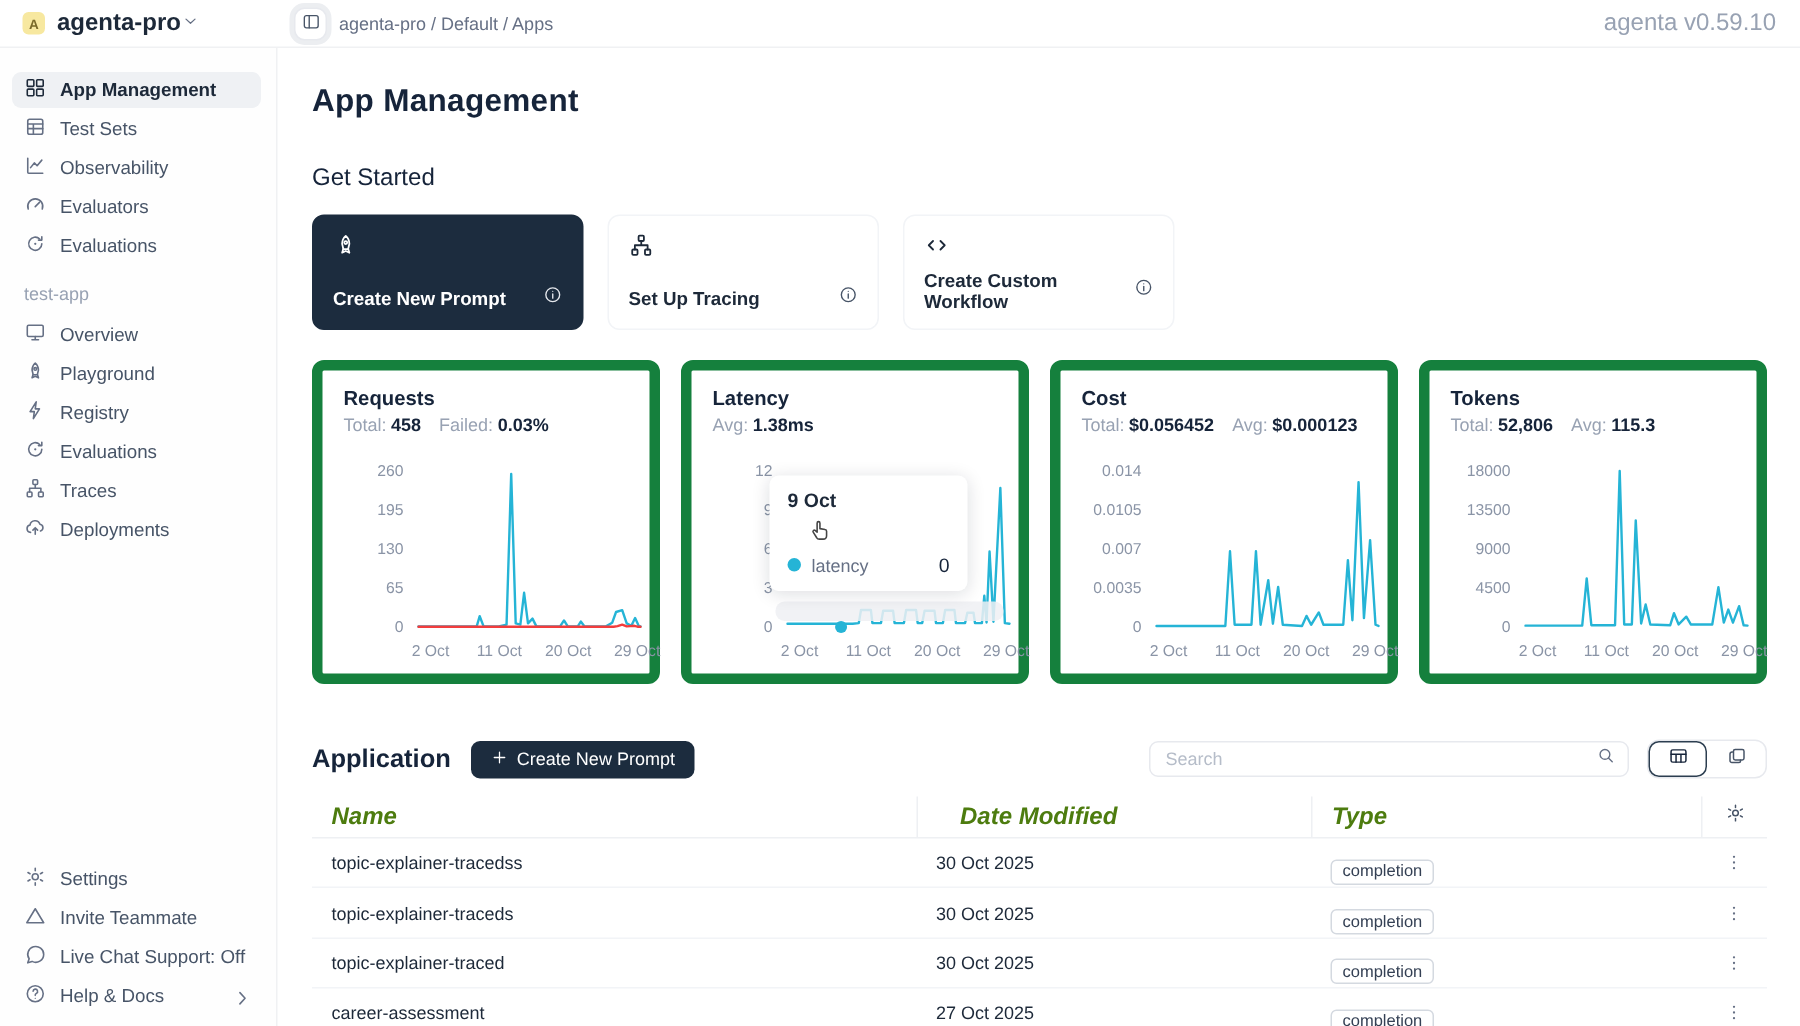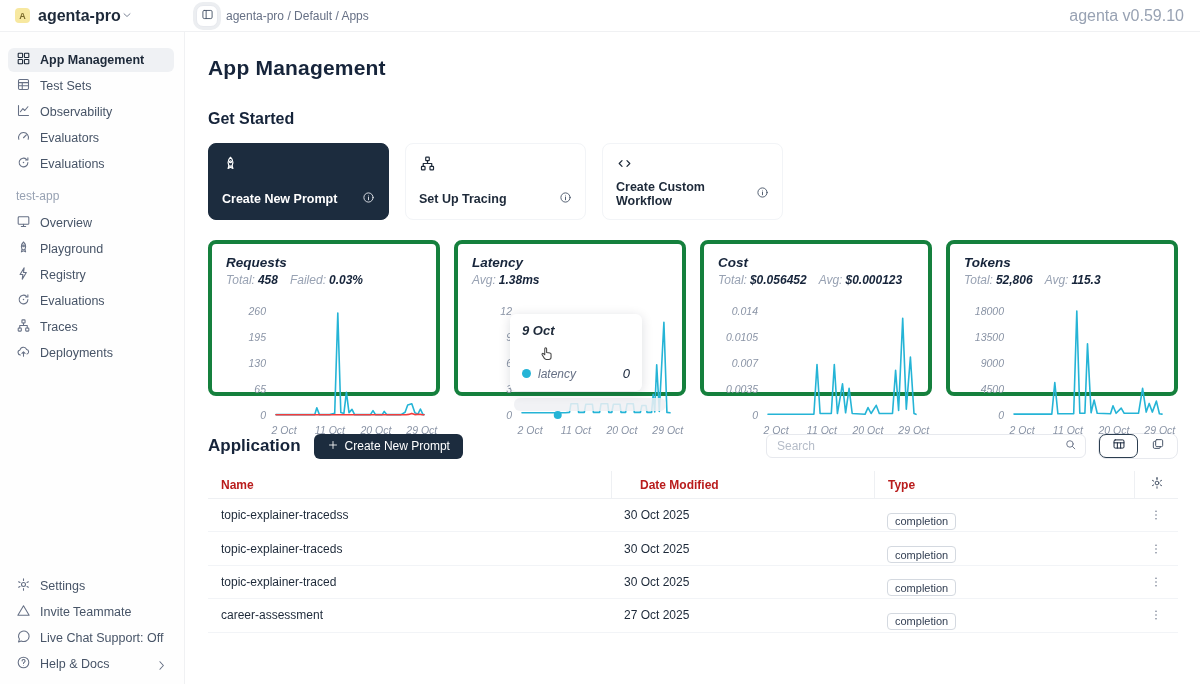--- a/index.html
+++ b/index.html
@@ -27,37 +27,37 @@
   .side-item { display:flex; align-items:center; gap:9px; height:24px; margin-bottom:2px; padding:0 8px; border-radius:6px; font-size:12.5px; color:#475467; cursor:pointer; }
   .side-item .ic { width:15px; height:15px; color:#667085; flex:0 0 15px; }
   .side-item.active { background:#eff1f4; color:#1d2939; font-weight:600; }
   .side-item.active .ic { color:#1d2939; }
   .side-item .chev { width:12px; height:12px; margin-left:auto; color:#667085; }
   .nav-section-label { font-size:12px; color:#98a2b3; margin:13px 0 8px 8px; }
   .nav-footer { position:absolute; left:8px; right:10px; bottom:6px; }
 
   
   .page-title { font-size:21px; font-weight:700; color:#16243a; letter-spacing:.2px; }
-  .section-title { font-size:16px; font-weight:700; color:#16243a; margin-top:30px; }
+  .section-title { font-size:16px; font-weight:400; color:#16243a; margin-top:30px; }
 
   
   .gs-row { display:flex; gap:16px; margin-top:15px; }
   .gs-card { width:181px; height:77px; border-radius:8px; padding:11px 13px; display:flex; flex-direction:column; justify-content:space-between; background:#fff; border:1px solid #f2f4f7; cursor:pointer; }
   .gs-card.dark { background:#1c2c3e; border-color:#1c2c3e; color:#fff; }
   .gs-card .ic { width:17px; height:17px; }
   .gs-card .gs-label-row { display:flex; align-items:center; justify-content:space-between; }
   .gs-card .gs-label { font-size:12.5px; font-weight:600; }
   .gs-card.dark .gs-label { color:#fff; }
   .gs-card:not(.dark) .gs-label { color:#1d2939; }
   .gs-card .info .ic { width:13px; height:13px; color:#475467; }
   .gs-card.dark .info .ic { color:#e4e7ec; }
 
   
   .charts-row { display:flex; gap:14px; margin-top:20px; position:relative; }
-  .chart-card { width:232px; height:156px; border:4px solid #15803d; border-radius:8px; padding:11px 14px; position:relative; background:#fff;font-style:italic; }
+  .chart-card { width:232px; height:216px; border:7px solid #15803d; border-radius:8px; padding:11px 14px; position:relative; background:#fff; }
   .chart-title { font-size:13.5px; font-weight:700; color:#16243a; }
   .chart-stats { display:flex; gap:12px; margin-top:3px; font-size:12px; }
   .chart-stats .st-label { color:#98a2b3; margin-right:3px; }
   .chart-stats .st-value { color:#16243a; font-weight:700; }
   .chart-svg { margin-top:6px; overflow:visible; }
   .tick-label { font-size:10.5px; fill:#8a94a6; }
   .cursor-band { position:absolute; left:56px; top:154px; width:152px; height:13px; background:#eef0f3; border-radius:6px; opacity:.85; }
   .chart-tooltip { position:absolute; left:52px; top:70px; width:132px; background:#fff; border-radius:6px; box-shadow:0 2px 12px rgba(16,24,40,.14); padding:9px 12px 10px; z-index:5; }
   .tt-title { font-size:13px; font-weight:600; color:#1d2939; }
   .tt-row { display:flex; align-items:center; margin-top:28px; }
@@ -76,21 +76,21 @@
   .search-box input::placeholder { color:#b6bdc9; }
   .search-box .ic { width:13px; height:13px; color:#667085; }
   .view-toggle { display:flex; margin-left:12px; border:1px solid #e7e9ee; border-radius:8px; height:26px; }
   .vt-seg { width:39px; display:flex; align-items:center; justify-content:center; color:#475467; cursor:pointer; border-radius:7px; }
   .vt-seg .ic { width:14px; height:14px; }
   .vt-seg.selected { border:1.5px solid #2c3e50; color:#16243a; }
 
   
   .table { margin-top:12px; }
   .t-head { display:flex; height:28px; align-items:center; border-bottom:1px solid #eef0f3; }
-  .th { font-size:12px; font-weight:700; color:#b91c1c; padding-left:13px; display:flex; align-items:center; height:100%; }
+  .th { font-size:16px; font-weight:700; color:#4d7c0f; padding-left:13px; display:flex; align-items:center; height:100%;font-style:italic; }
   .th + .th { border-left:1px solid #eef0f3; }
   .col-name { flex:1; }
   .col-date { width:263px; flex:0 0 263px;padding-left:28px; }
   .col-type { width:260px; flex:0 0 260px; }
   .col-actions { width:44px; flex:0 0 44px; justify-content:center; padding-left:0; }
   .th.col-actions .ic { width:14px; height:14px; color:#475467; }
   .t-row { display:flex; align-items:center; height:33.4px; border-bottom:1px solid #f2f4f7; cursor:pointer; }
   .td { font-size:12px; color:#1d2939; padding-left:13px; }
   .td.col-actions { display:flex; justify-content:center; padding-left:0; color:#667085; }
   .td.col-actions .ic { width:14px; height:14px; }

